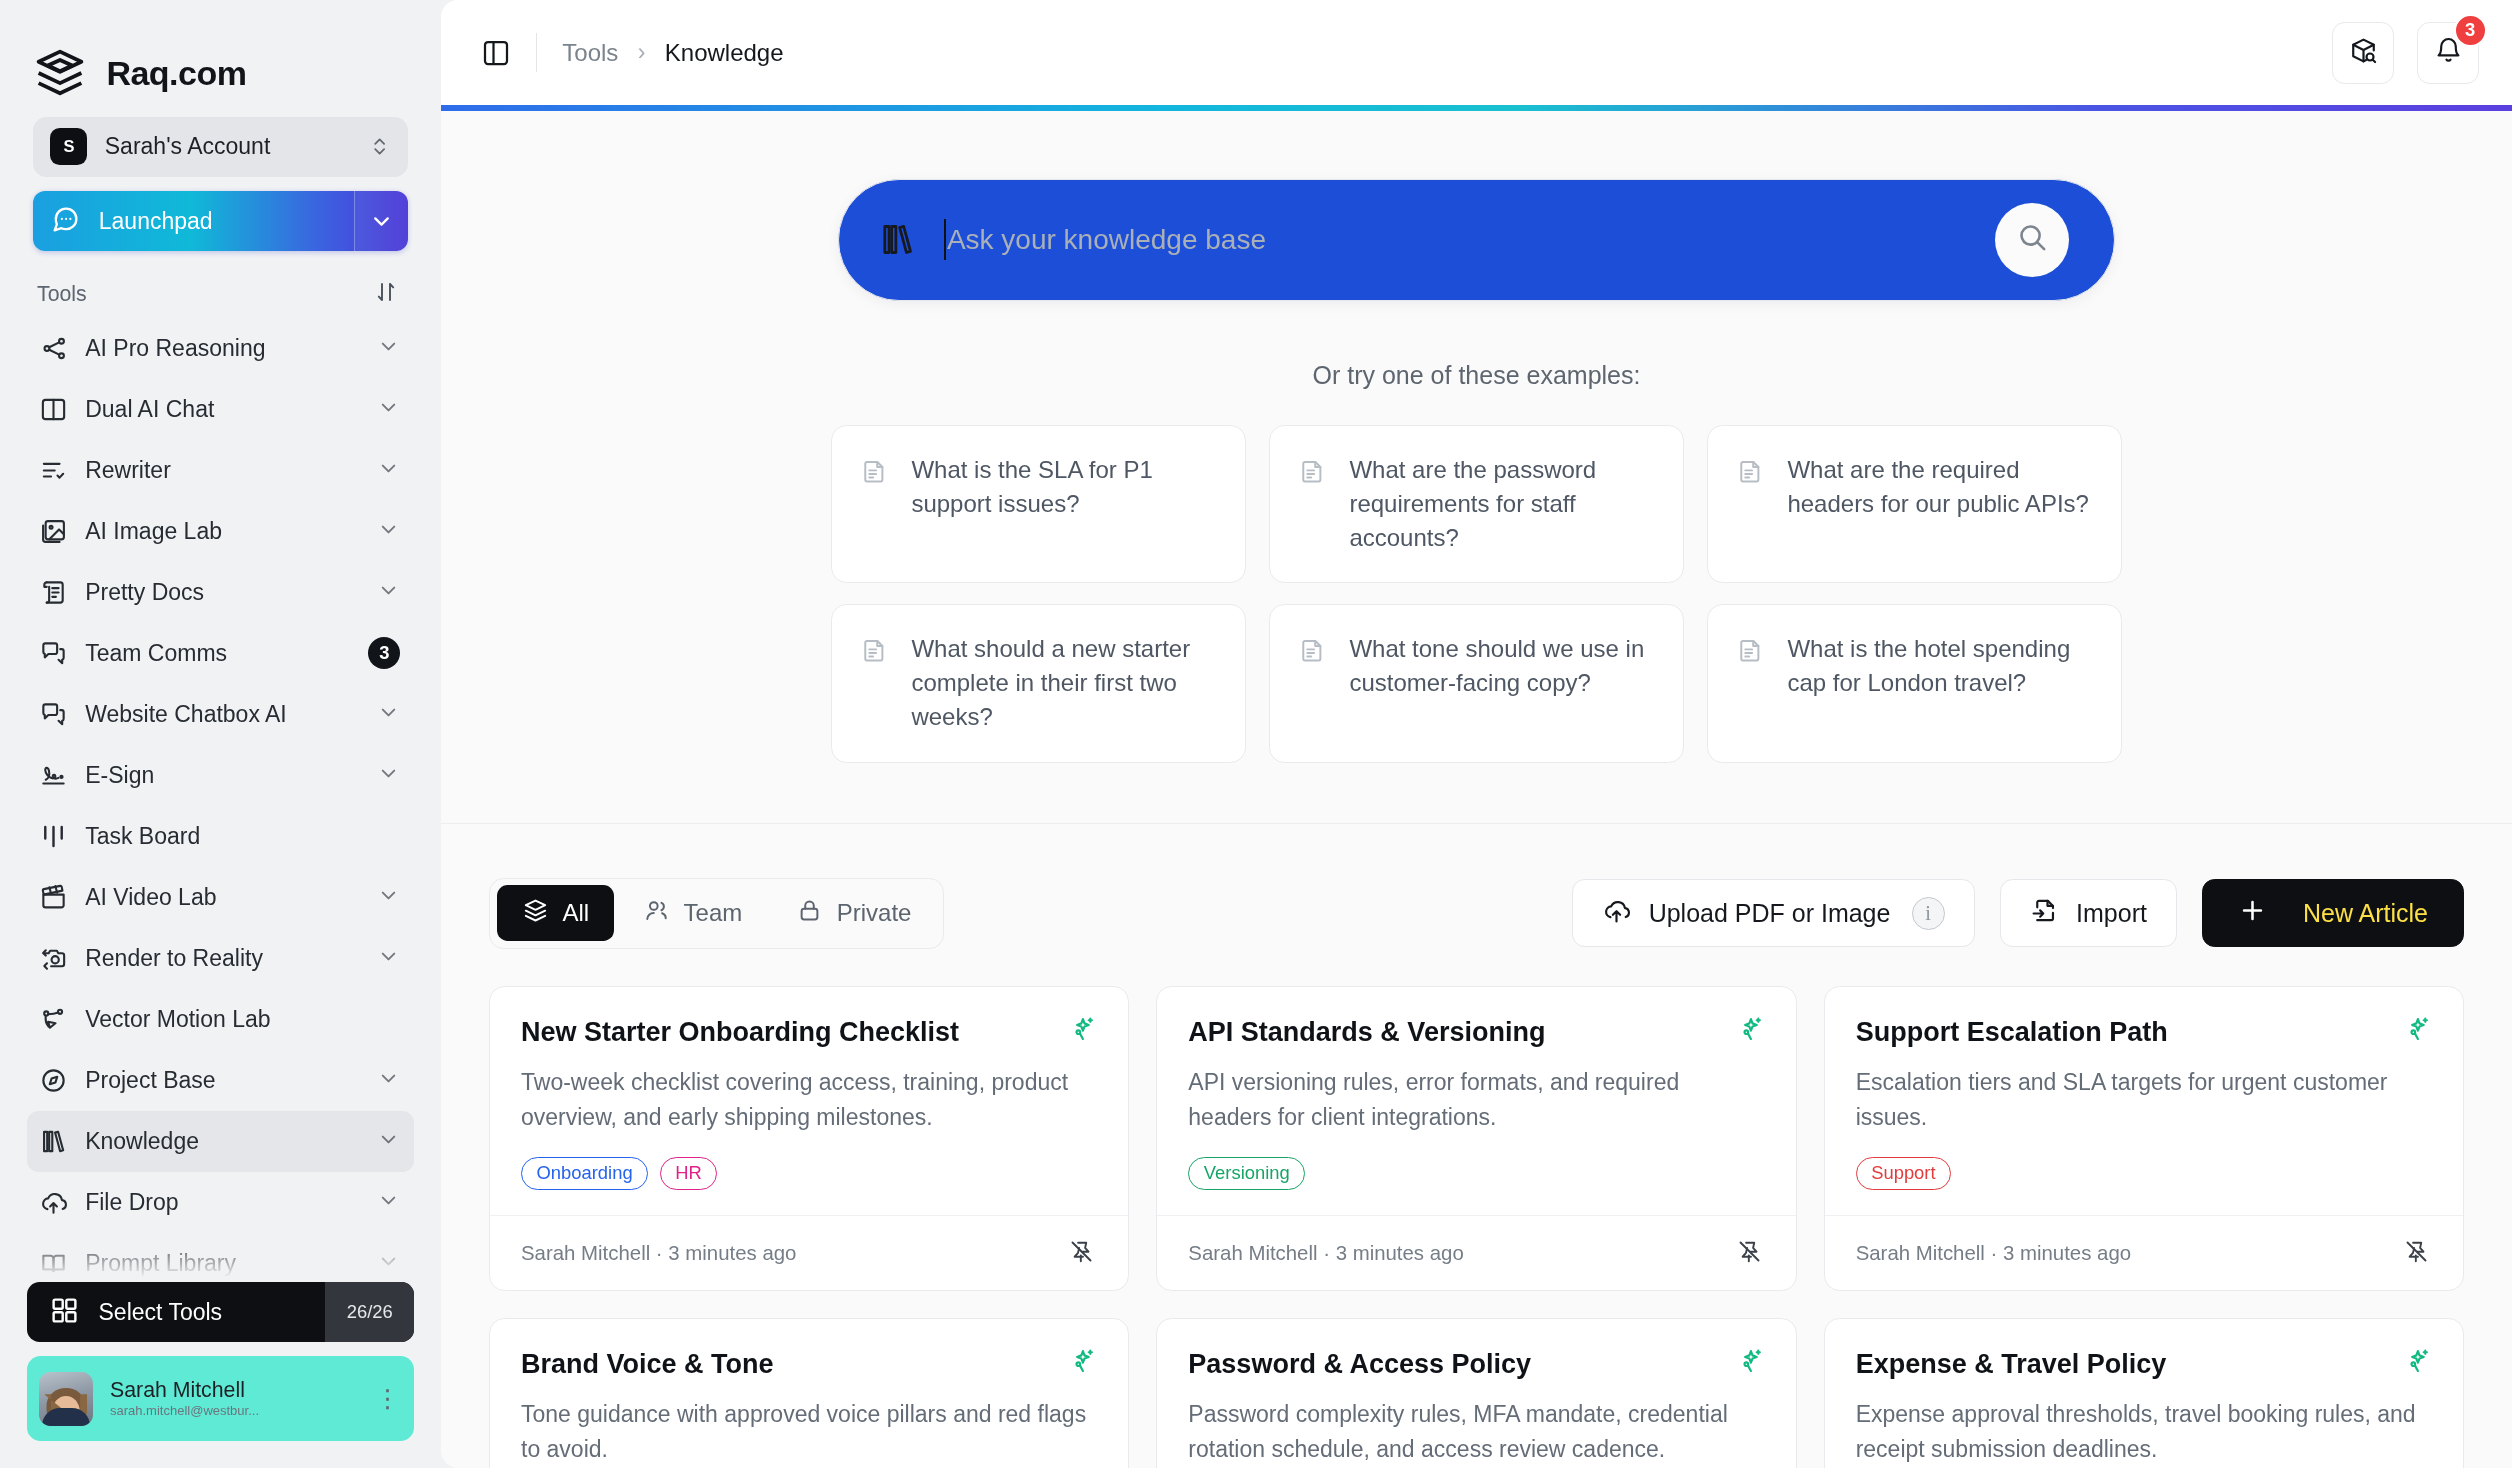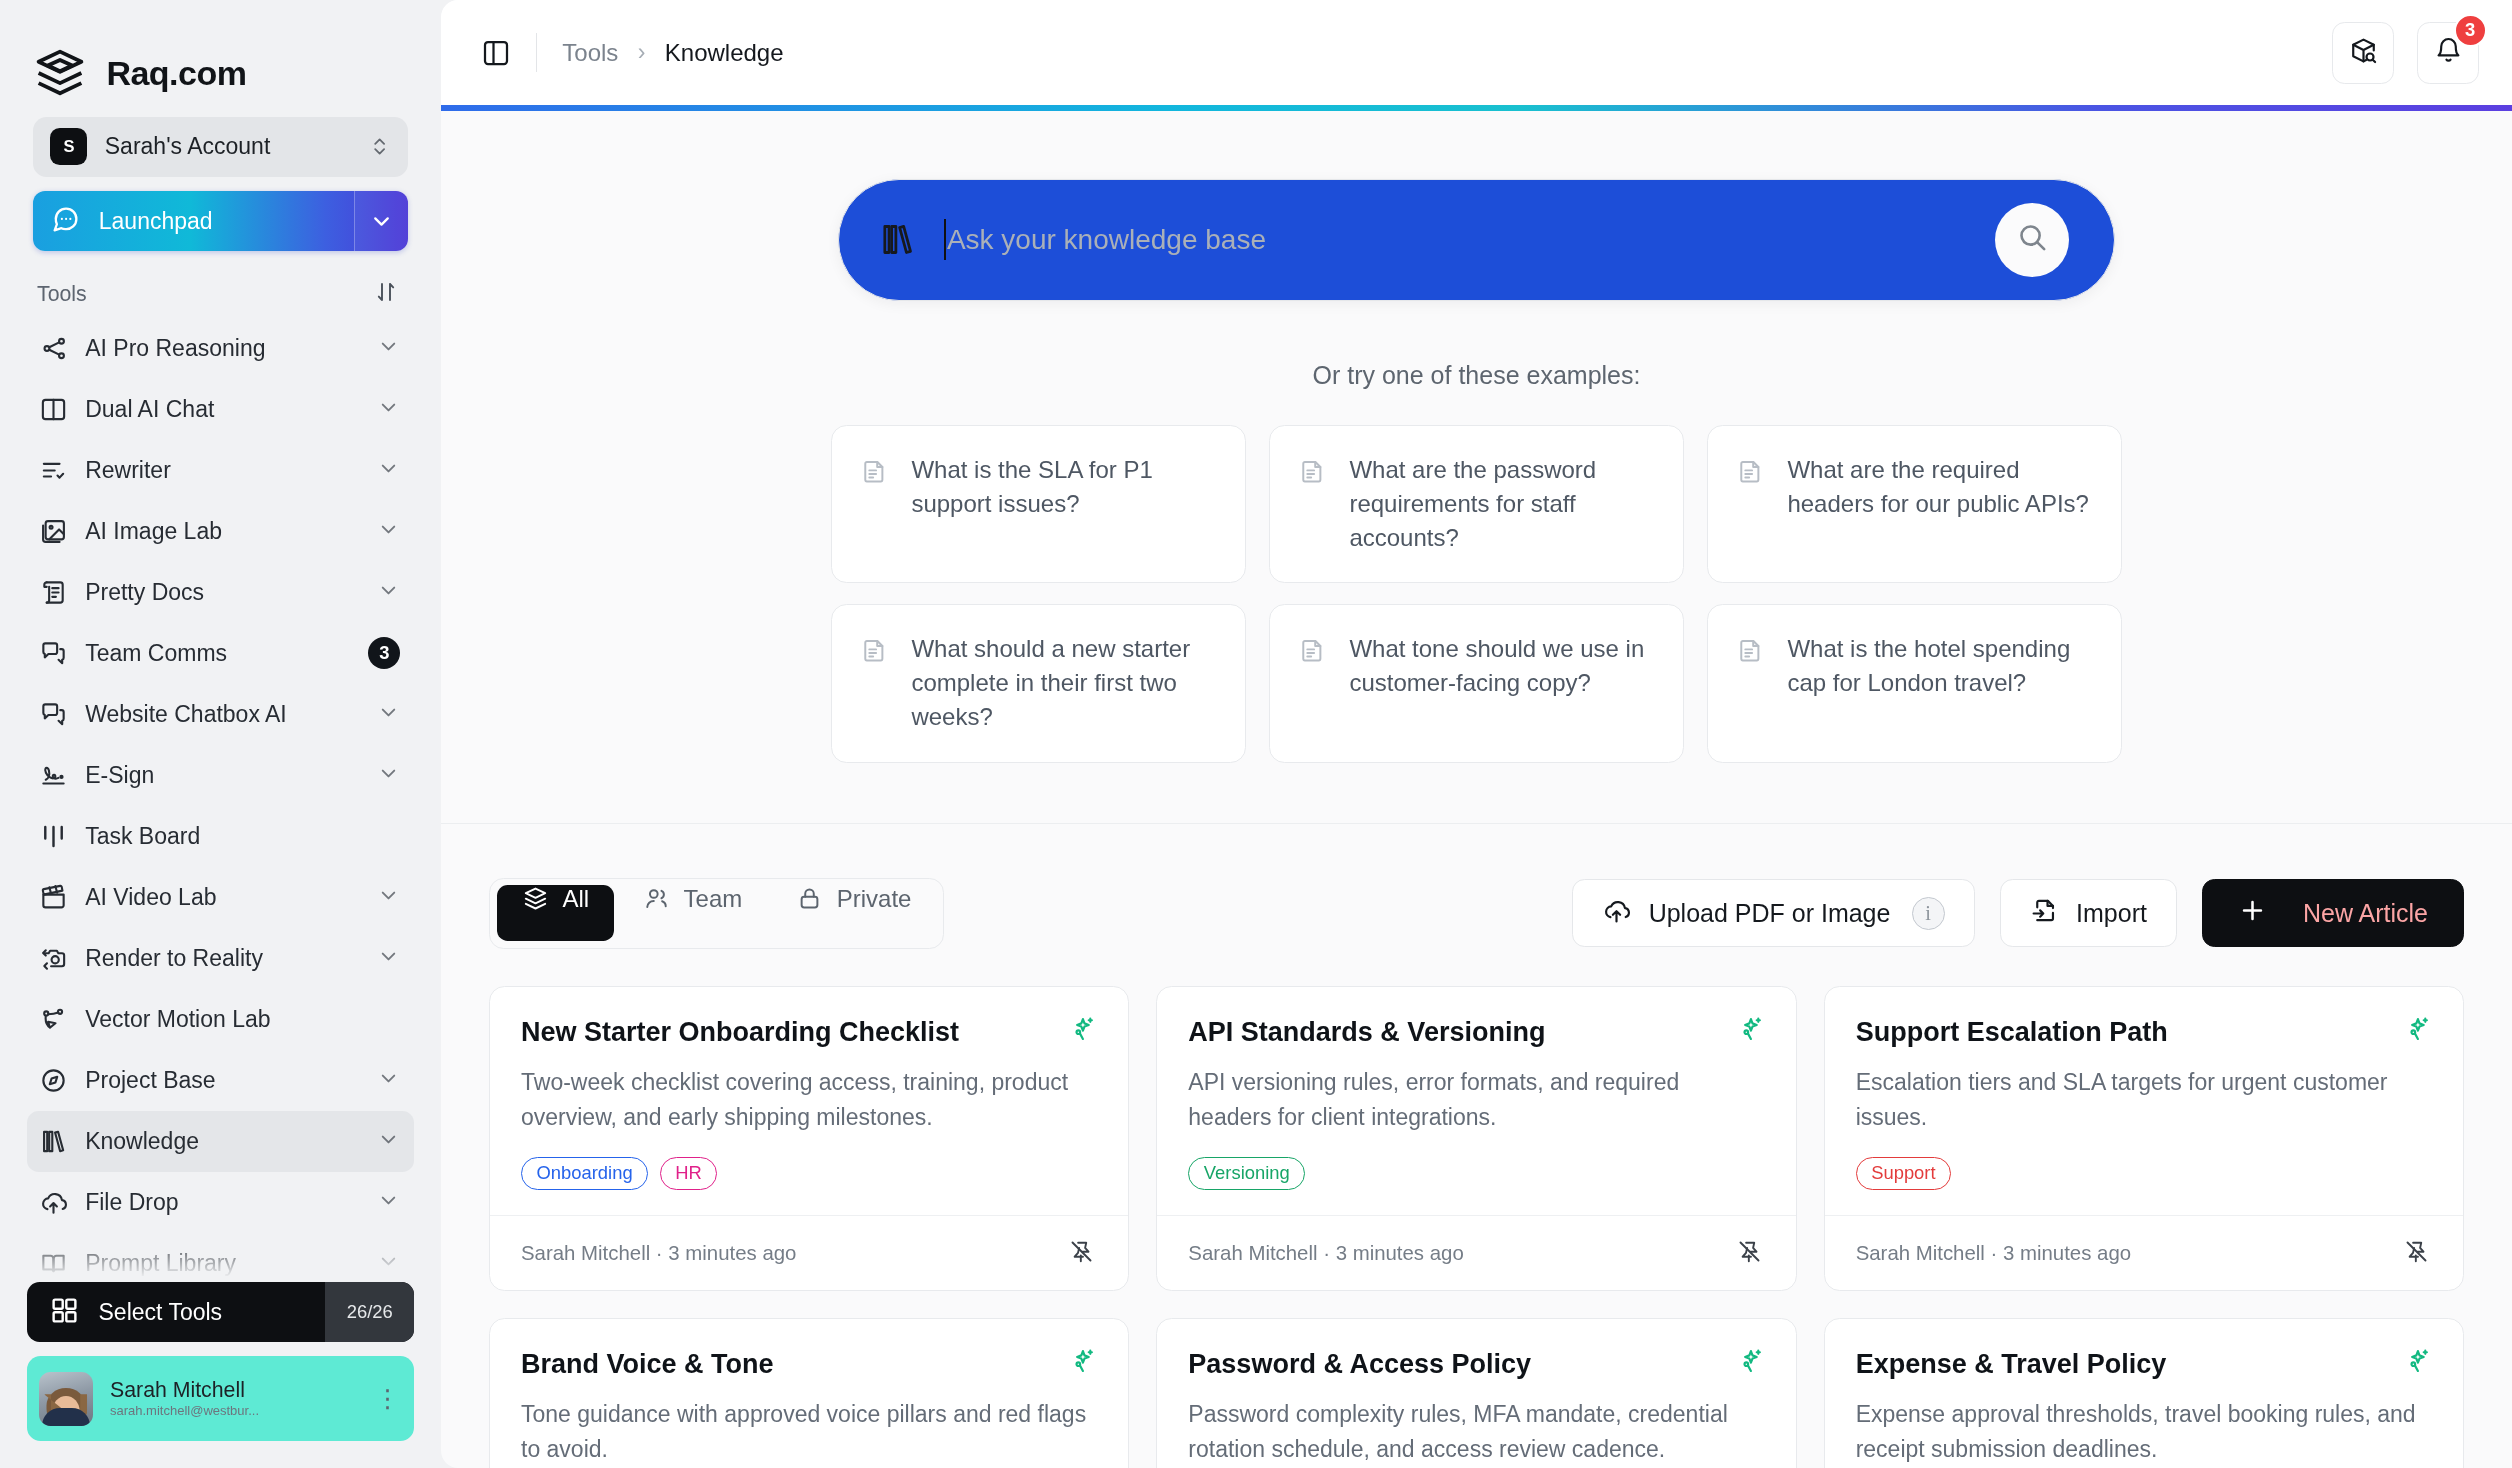--- a/index.html
+++ b/index.html
@@ -196,33 +196,33 @@
   .example-ico { width: 31px; flex: 0 0 31px; padding-top: 4.8px; }
   .example-text { font-size: 24px; line-height: 1.42; color: #4e5763; }
 
   .lib { flex: 1; padding: 54px 48px 0 48px; overflow: hidden; }
   .lib-toolbar { display: flex; align-items: center; margin-bottom: 37px; }
   .seg {
     display: flex; align-items: center; gap: 3.9px; background: #fafafb;
     border: 1px solid #e8eaed; border-radius: 14.5px; padding: 6.8px;
   }
   .seg-btn {
-    height: 56px; border-radius: 10.7px; display: flex; 
+    height: 56px; border-radius: 10.7px; display: flex; align-items: center;
     gap: 13.6px; padding: 0 25px; cursor: pointer;
     font-size: 24px; color: #5c646e;
   }
   .seg-btn.active { background: #0d0f12; color: #fff; }
   .lib-actions { margin-left: auto; display: flex; align-items: center; gap: 25px; }
   .btn {
     height: 68px; border-radius: 12.6px; display: flex; align-items: center;
     gap: 17.4px; padding: 0 29px; cursor: pointer; font-size: 25px;
     background: #fff; border: 1px solid #e5e7ea; color: #15191e;
     white-space: nowrap;
   }
-  .btn.dark { background: #0d0f12; border-color: #0d0f12; color: #fca5a5; padding: 0 35px; gap: 36px; }
+  .btn.dark { background: #0d0f12; border-color: #0d0f12; color: #fde047; padding: 0 35px; gap: 36px; }
   .info-dot {
     width: 33px; height: 33px; border-radius: 50%; border: 1.6px solid #c3c8cf;
     background: #f4f5f7; color: #8d949c; font-size: 20.4px;
     display: flex; align-items: center; justify-content: center;
     font-family: "Liberation Serif", serif; margin-left: 3.9px;
   }
 
   .cards-grid { display: grid; grid-template-columns: repeat(3, 1fr); gap: 27px; }
   .art-card {
     background: #fff; border: 1px solid #e8eaed; border-radius: 15.5px;

